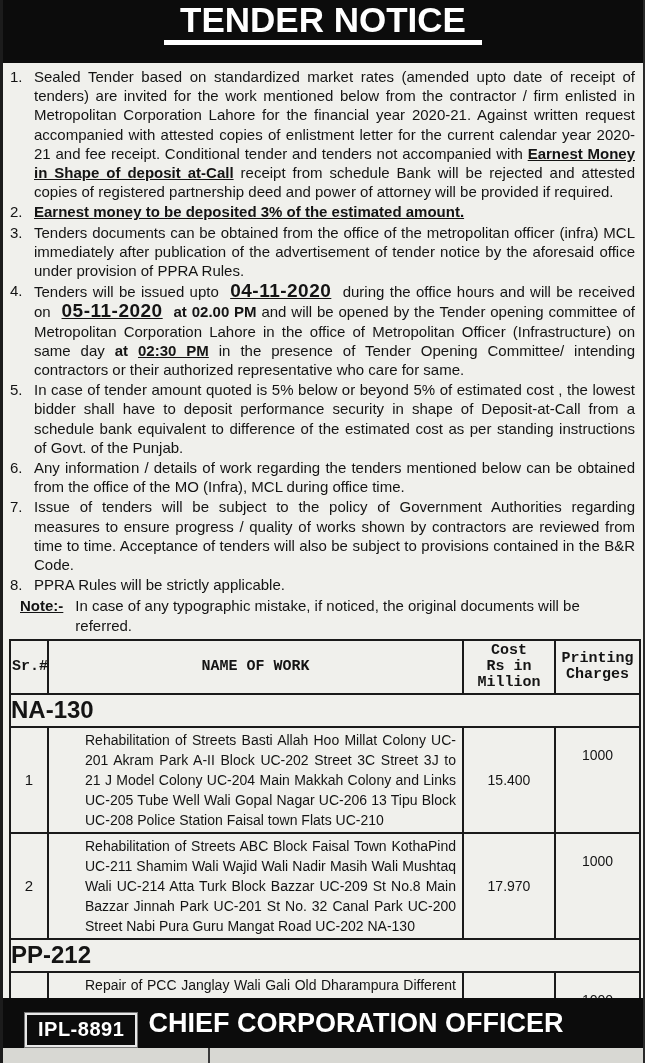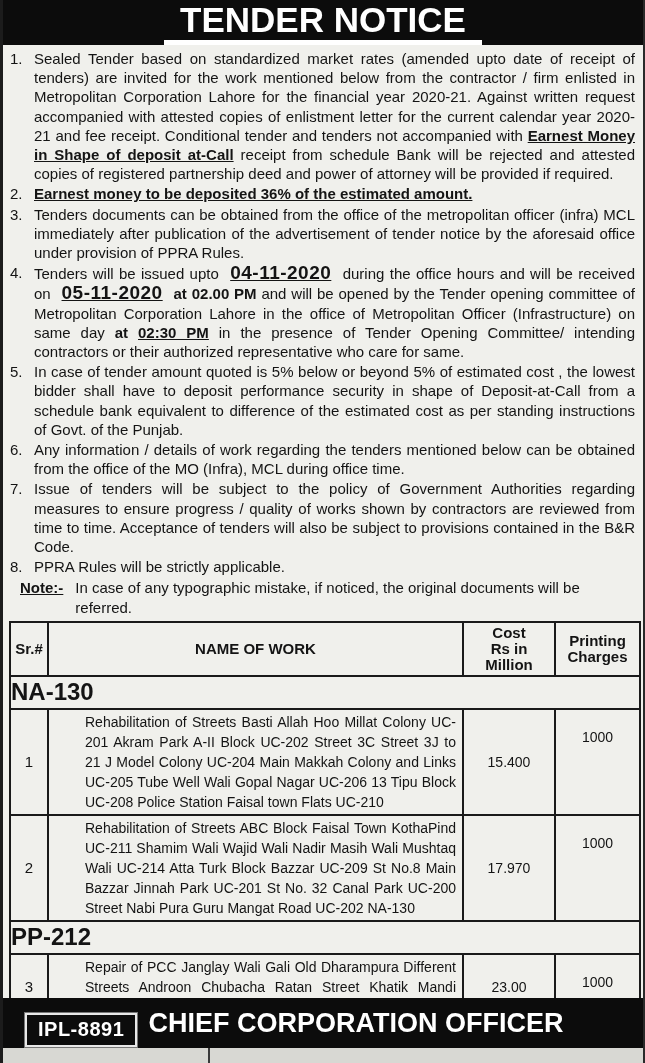--- a/index.html
+++ b/index.html
@@ -10,21 +10,21 @@
     background:#f0f0ec;
     font-family:"Liberation Sans", sans-serif;
     color:#141414;
     box-sizing:border-box;
     border-left:3px solid #1c1c1c;
     border-right:2px solid #2a2a2a;
     overflow:hidden;
   }
   
   .title-band{
-    height:45px;background:#0c0c0c;
+    height:63px;background:#0c0c0c;
     display:flex;justify-content:center;align-items:flex-start;
   }
   .title-text{
     color:#fff;font-size:35px;font-weight:bold;line-height:37px;
     letter-spacing:0px;padding:1px 16px 2px 16px;
     border-bottom:5px solid #fff;
   }
   
   .notice{padding:4px 8px 0 5px;}
   .notice-item{display:flex;margin-bottom:1px;}
@@ -48,21 +48,21 @@
     width:632px;margin:2px 5px 0 6px;
     border-collapse:collapse;table-layout:fixed;
   }
   table.work-table, table.work-table th, table.work-table td{
     border:2px solid #1a1a1a;
   }
   col.c-sr{width:38px;}
   col.c-name{width:415px;}
   col.c-cost{width:92px;}
   col.c-print{width:85px;}
-  th{font-size:15px;font-weight:bold;padding:2px 1px;line-height:16px;vertical-align:middle;}
+  th{font-size:15px;font-weight:bold;padding:2px 1px;line-height:16px;vertical-align:middle;font-family:Liberation Mono, monospace;}
   td.section-cell{
     text-align:left;font-size:24px;font-weight:bold;padding:2px 0 3px 0;line-height:26px;
   }
   td.sr-cell{text-align:center;vertical-align:middle;font-size:15px;}
   td.name-cell{padding:2px 6px;vertical-align:middle;text-align:justify;}
   td.name-cell.sm{font-size:14px;line-height:20px;padding-left:36px;}
   td.name-cell.lg{font-size:15.2px;line-height:19.5px;}
   td.cost-cell{text-align:center;vertical-align:middle;font-size:14px;}
   td.print-cell{text-align:center;vertical-align:top;font-size:14px;padding-top:19px;}
   
@@ -95,21 +95,21 @@
     <span class="title-text">TENDER NOTICE</span>
   </div>
 
   <div class="notice">
       <div class="notice-item">
         <div class="notice-num">1.</div>
         <div class="notice-text"><span>Sealed Tender based on standardized market rates (amended upto date of receipt of tenders) are invited for the work mentioned below from the contractor / firm enlisted in Metropolitan Corporation Lahore for the financial year 2020-21. Against written request accompanied with attested copies of enlistment letter for the current calendar year 2020-21 and fee receipt. Conditional tender and tenders not accompanied with </span><span class="seg-bu">Earnest Money in Shape of deposit at-Call</span><span> receipt from schedule Bank will be rejected and attested copies of registered partnership deed and power of attorney will be provided if required.</span></div>
       </div>
       <div class="notice-item">
         <div class="notice-num">2.</div>
-        <div class="notice-text"><span class="seg-bu">Earnest money to be deposited 36% of the estimated amount.</span></div>
+        <div class="notice-text"><span class="seg-bu">Earnest money to be deposited 3% of the estimated amount.</span></div>
       </div>
       <div class="notice-item">
         <div class="notice-num">3.</div>
         <div class="notice-text"><span>Tenders documents can be obtained from the office of the metropolitan officer (infra) MCL immediately after publication of the advertisement of tender notice by the aforesaid office under provision of PPRA Rules.</span></div>
       </div>
       <div class="notice-item">
         <div class="notice-num">4.</div>
         <div class="notice-text"><span>Tenders will be issued upto </span><span class="seg-dt">04-11-2020</span><span> during the office hours and will be received on </span><span class="seg-dt">05-11-2020</span><span class="seg-b"> at 02.00 PM</span><span> and will be opened by the Tender opening committee of Metropolitan Corporation Lahore in the office of Metropolitan Officer (Infrastructure) on same day </span><span class="seg-b">at </span><span class="seg-bu">02:30 PM</span><span> in the presence of Tender Opening Committee/ intending contractors or their authorized representative who care for same.</span></div>
       </div>
       <div class="notice-item">

